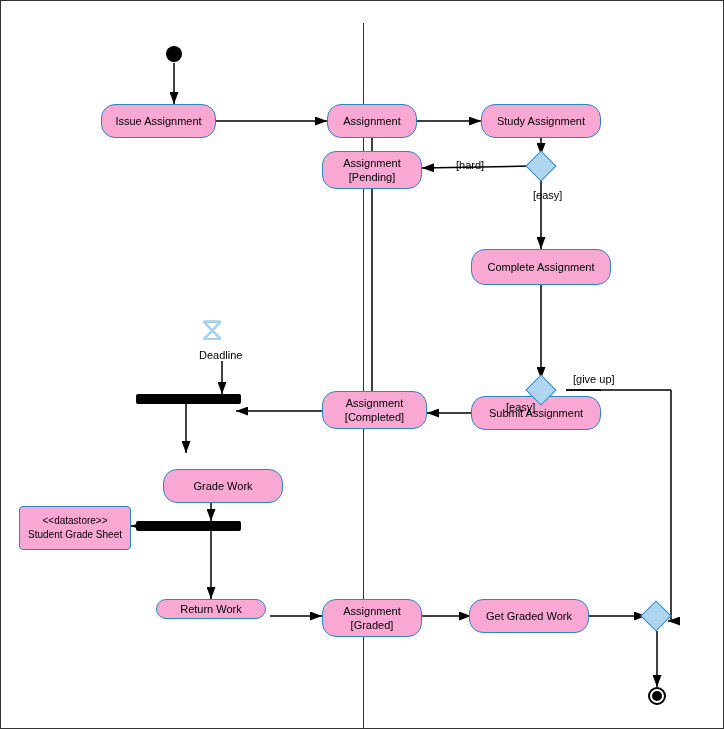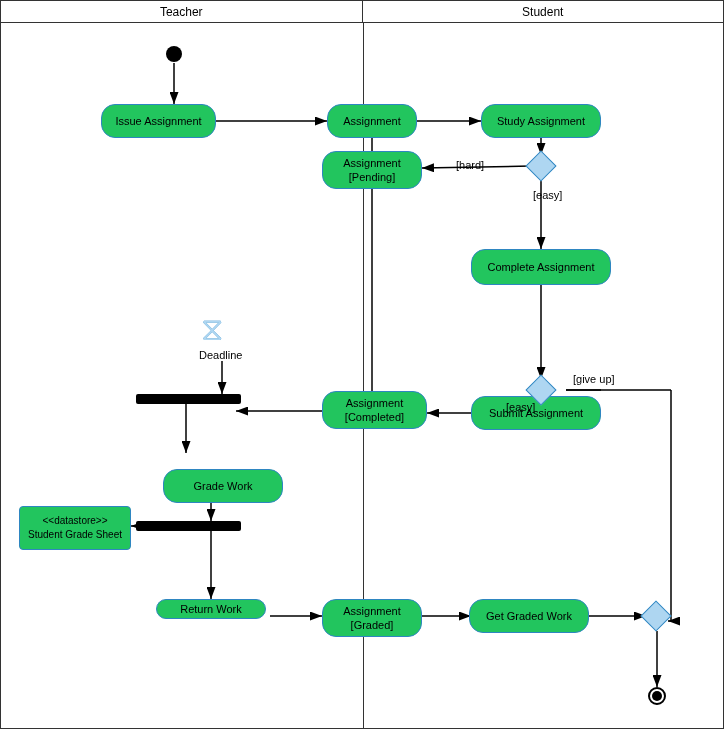--- a/index.html
+++ b/index.html
@@ -29,21 +29,21 @@
       position: absolute;
       top: 22px;
       left: 362px;
       width: 1px;
       background: #333;
       bottom: 0;
     }
     
     .uml-node {
       position: absolute;
-      background: #22c55e;
+      background: #f9a8d4;
       border: 1px solid #2e86c1;
       border-radius: 14px;
       display: flex;
       align-items: center;
       justify-content: center;
       text-align: center;
       font-size: 11px;
       line-height: 1.3;
     }
     .uml-node.datastore {
@@ -98,24 +98,20 @@
       width: 100%;
       height: 100%;
       pointer-events: none;
     }
   </style>
 </head>
 <body>
 
 <div class="diagram-container">
 
-  <div class="swimlane-header">
-    <div class="swimlane-label">Teacher</div>
-    <div class="swimlane-label">Student</div>
-  </div>
 
   <div class="swimlane-divider"></div>
 
   <svg class="arrows-svg">
     <defs>
       <marker id="arrowhead" markerWidth="8" markerHeight="6" refX="8" refY="3" orient="auto">
         <polygon points="0 0, 8 3, 0 6" fill="#000"></polygon>
       </marker>
     </defs>
 

